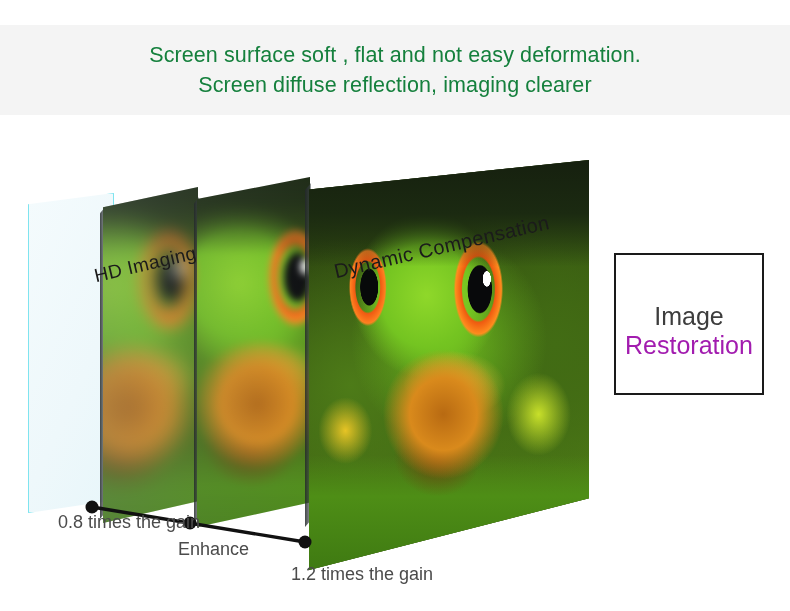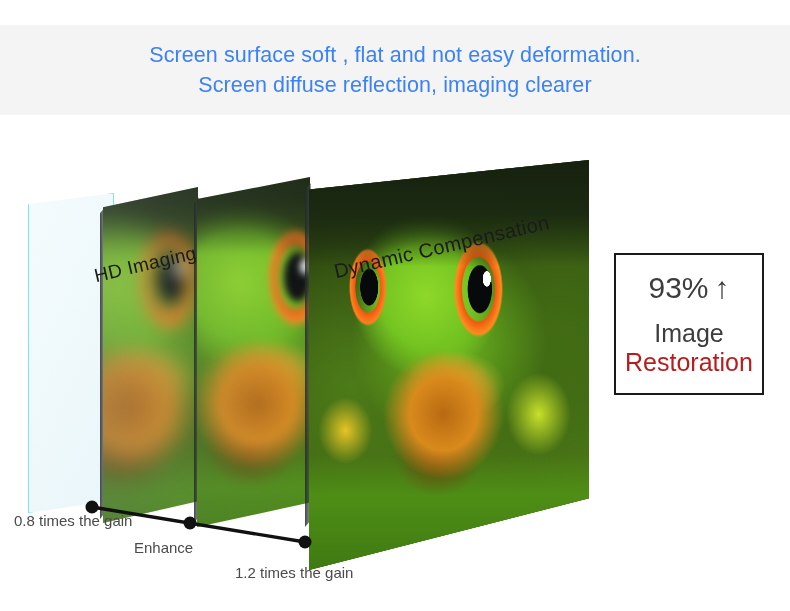--- a/index.html
+++ b/index.html
@@ -36,21 +36,21 @@
   .header-text {
     position: absolute;
     left: 0;
     top: 25px;
     width: 790px;
     height: 90px;
     display: flex;
     flex-direction: column;
     align-items: center;
     justify-content: center;
-    color: #3b82f6;
+    color: #15803d;
     font-size: 21.5px;
     line-height: 30px;
     letter-spacing: 0.1px;
     white-space: nowrap;
   }
   .header-line { display: block; }
 
   
   .scene {
     position: absolute;
@@ -238,41 +238,42 @@
   }
   .stat-label-1 {
     font-size: 25px;
     line-height: 29px;
     color: #3d3d3d;
     margin-top: 13px;
   }
   .stat-label-2 {
     font-size: 25px;
     line-height: 29px;
-    color: #b91c1c;
+    color: #a21caf;
   }
 
   
   .gain-line {
     position: absolute;
     left: 0;
     top: 0;
     width: 790px;
     height: 611px;
     pointer-events: none;
   }
   .gain-label {
     position: absolute;
     color: #4b4b4b;
-    font-size: 15px;
+    font-size: 18px;
     white-space: nowrap;
+    margin-left: 44px;
   }
   .gain-08 { left: 14px;  top: 512px; }
   .gain-en { left: 134px; top: 539px; }
-  .gain-12 { left: 235px; top: 564px; }
+  .gain-12 { left: 247px; top: 564px; }
 </style>
 </head>
 <body>
 
 <div id="stage">
 
   <div class="header-band"></div>
   <div class="header-text">
     <span class="header-line">Screen surface soft , flat and not easy deformation.</span>
     <span class="header-line">Screen diffuse reflection, imaging clearer</span>
@@ -301,24 +302,20 @@
     <div class="panel panel-sharp slice-3">
       <div class="frog-art blur-none"></div>
     </div>
 
     <div class="caption caption-hd">HD Imaging</div>
     <div class="caption caption-dc">Dynamic Compensation</div>
 
   </div>
 
   <div class="stat-box">
-    <div class="stat-top">
-      <span class="stat-value">93%</span>
-      <span class="stat-arrow">↑</span>
-    </div>
     <div class="stat-label-1">Image</div>
     <div class="stat-label-2">Restoration</div>
   </div>
 
   <svg class="gain-line" viewBox="0 0 790 611">
     <line id="gl-seg" x1="92" y1="507" x2="305" y2="542" stroke="#111111" stroke-width="3.4" stroke-linecap="round"></line>
     <circle id="gp-0" cx="92" cy="507" r="6.5" fill="#111111"></circle>
     <circle id="gp-1" cx="190" cy="523" r="6.5" fill="#111111"></circle>
     <circle id="gp-2" cx="305" cy="542" r="6.5" fill="#111111"></circle>
   </svg>

